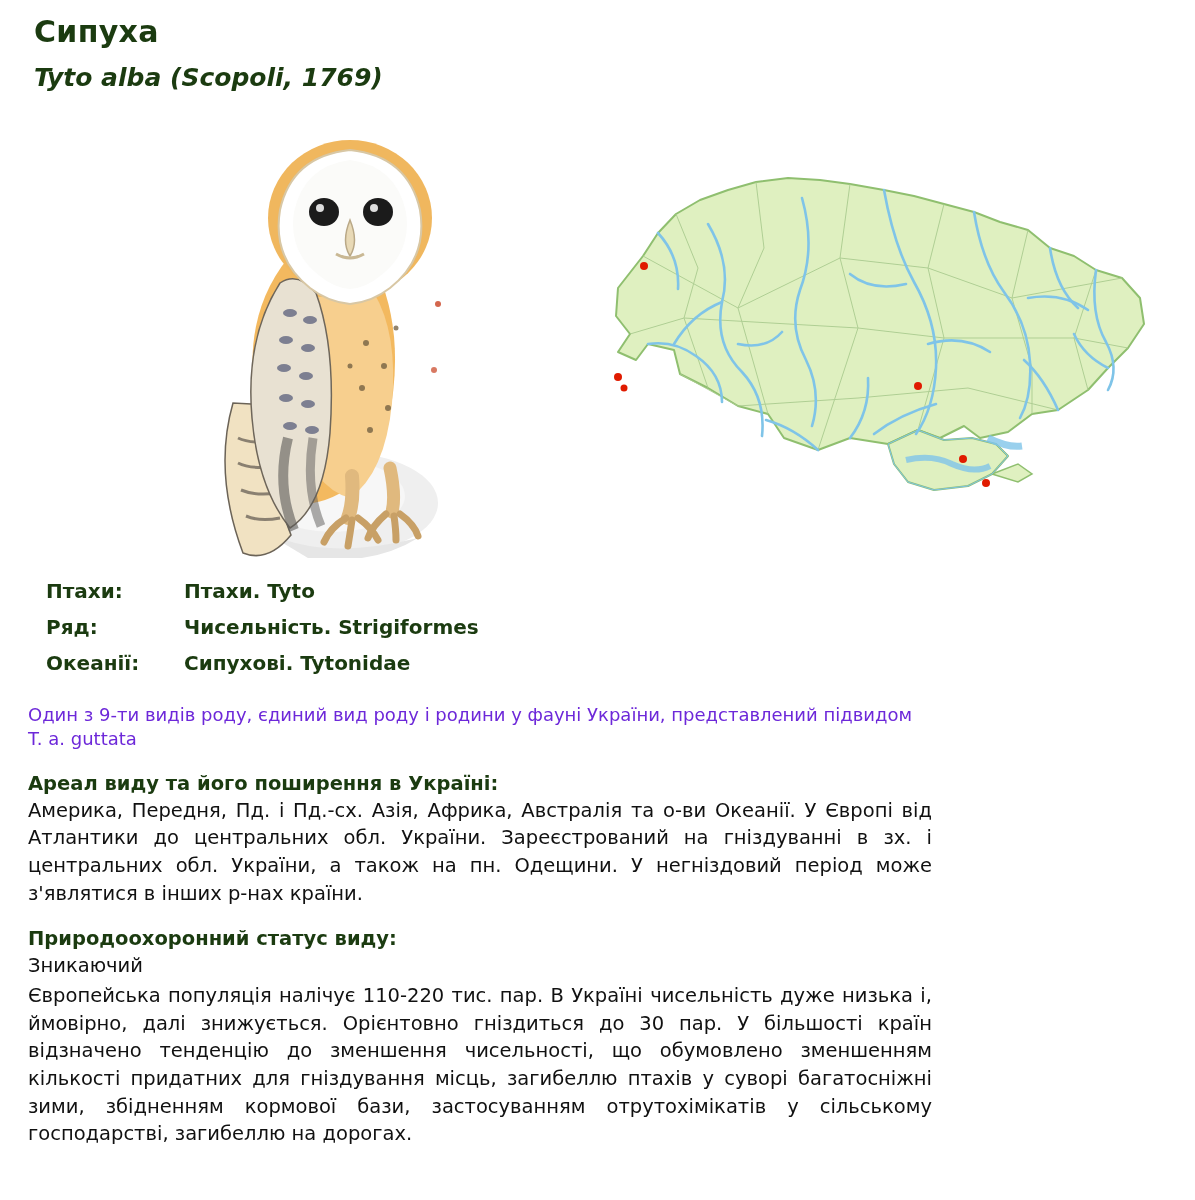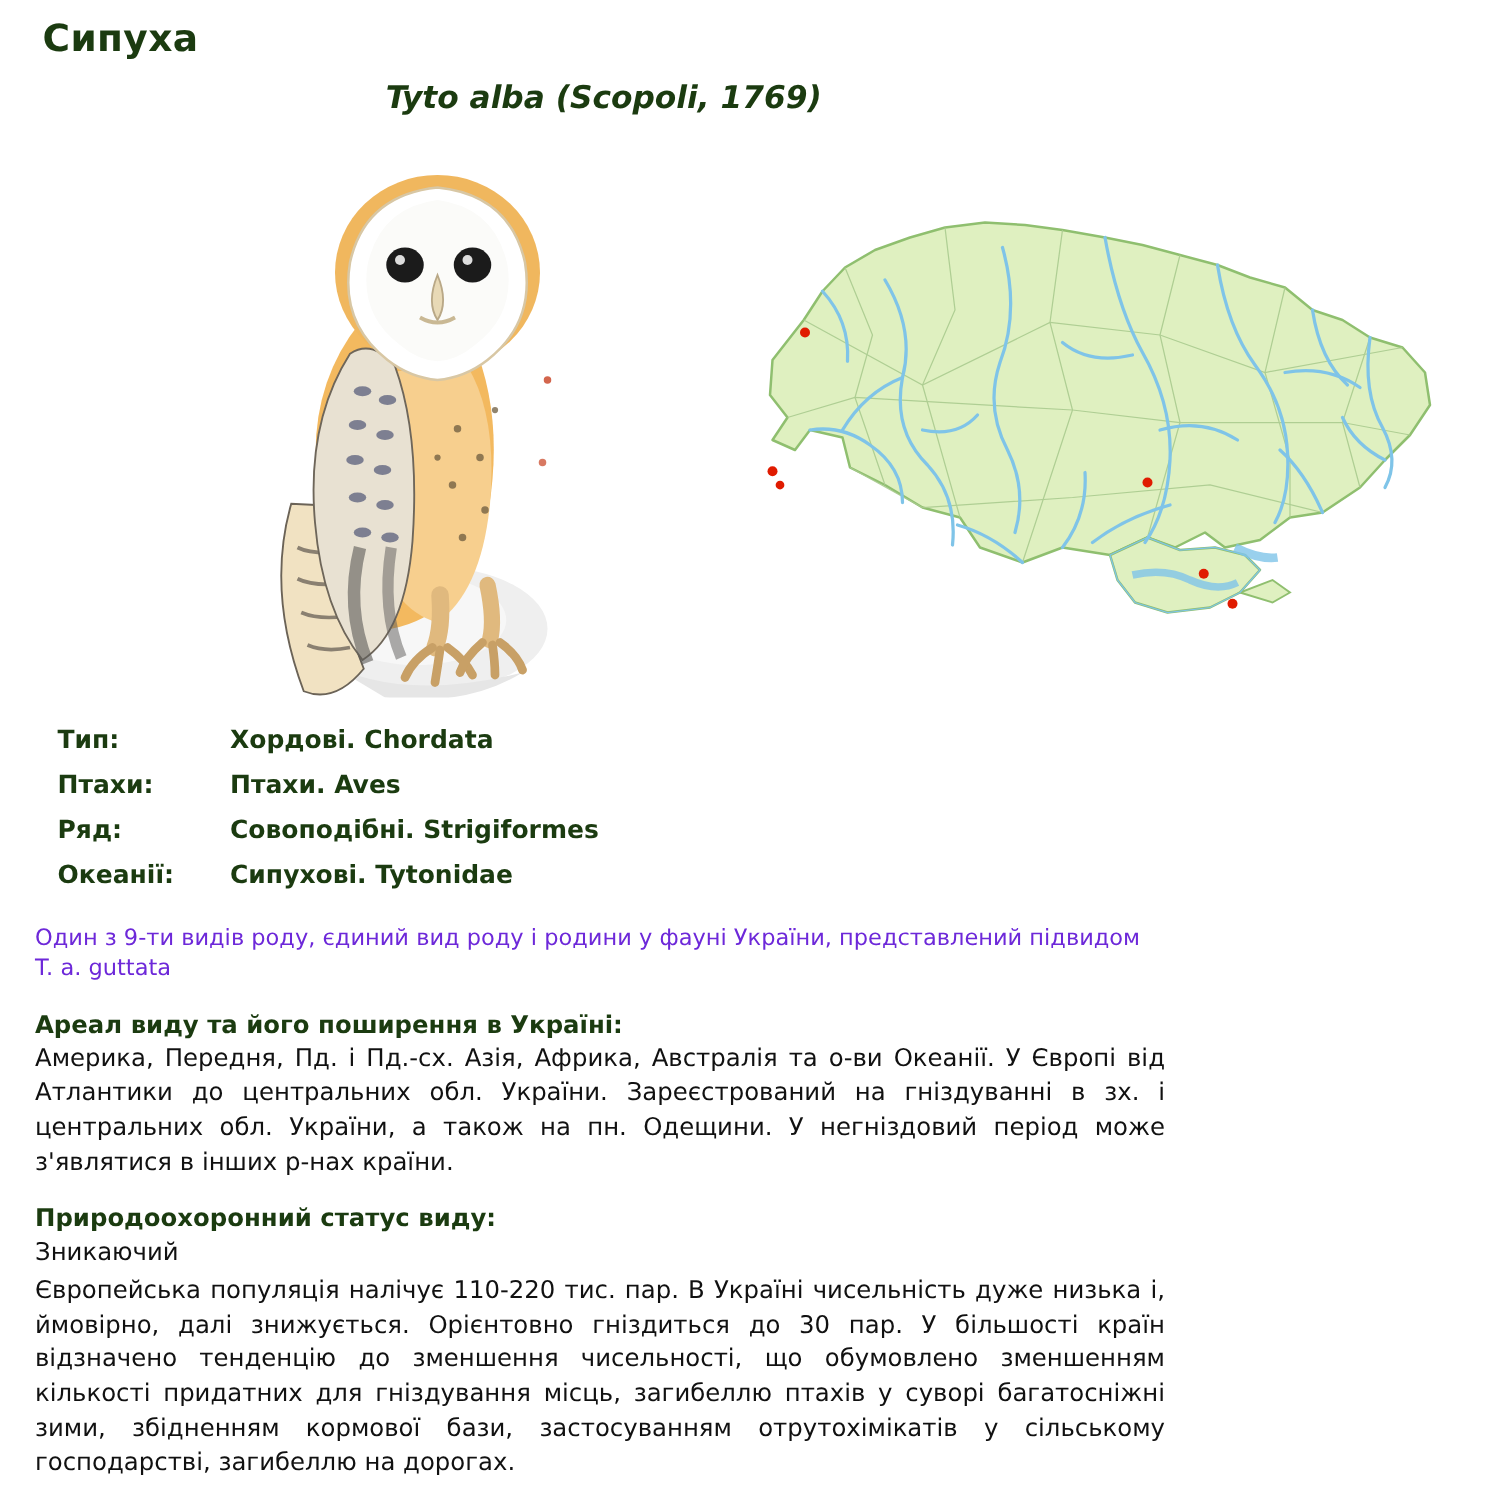--- a/index.html
+++ b/index.html
@@ -24,21 +24,20 @@
     color: #1b3b10;
     margin: 4px 0 0 6px;
     letter-spacing: 0.3px;
   }
   .subtitle {
     font-size: 25px;
     font-weight: bold;
     font-style: italic;
     color: #1b3b10;
     margin: 14px 0 0 6px;
-    text-align: center;
   }
   .media-row {
     position: relative;
     height: 455px;
     margin-top: 16px;
   }
   .bird-wrap {
     position: absolute;
     left: 110px;
     top: 0;
@@ -233,30 +232,26 @@
           <circle cx="398" cy="345" r="4"></circle>
         </g>
       </svg>
     </div>
 
   </div>
 
   <table class="taxa">
     <tbody>
       <tr>
-        <td class="label">Тип:</td>
-        <td class="value">Хордові. Chordata</td>
-      </tr>
-      <tr>
         <td class="label">Птахи:</td>
-        <td class="value">Птахи. Aves</td>
+        <td class="value">Птахи. Tyto</td>
       </tr>
       <tr>
         <td class="label">Ряд:</td>
-        <td class="value">Совоподібні. Strigiformes</td>
+        <td class="value">Чисельність. Strigiformes</td>
       </tr>
       <tr>
         <td class="label">Океанії:</td>
         <td class="value">Сипухові. Tytonidae</td>
       </tr>
     </tbody>
   </table>
 
   <p class="intro">Один з 9-ти видів роду, єдиний вид роду і родини у фауні України, представлений підвидом T. a. guttata</p>
 

